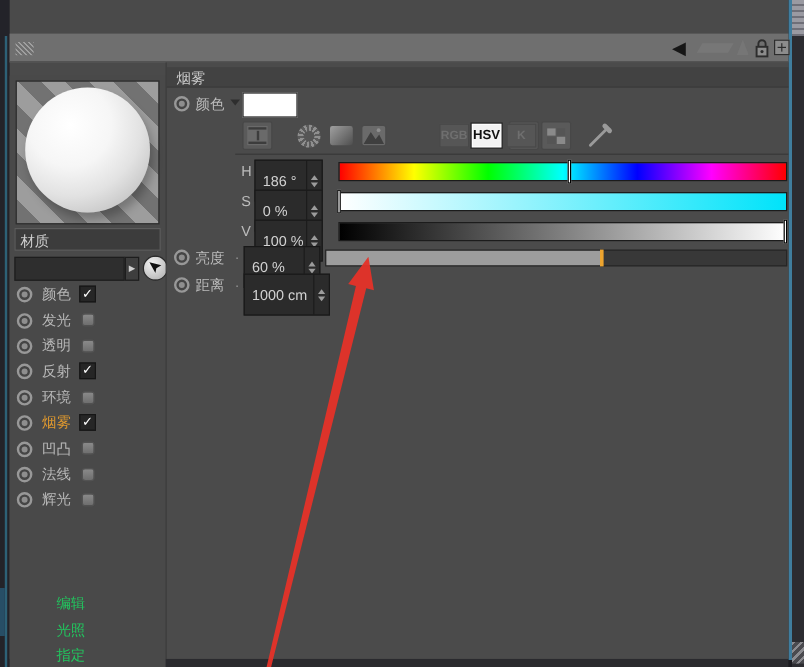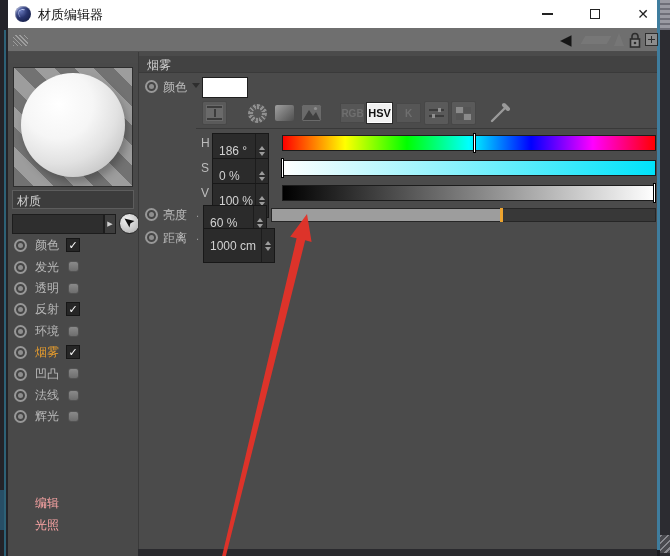--- a/index.html
+++ b/index.html
@@ -67,21 +67,21 @@
   .radio::after{content:"";position:absolute;left:2px;top:2px;width:5px;height:5px;border-radius:50%;background:#8e8e8e;}
   .ch-row .radio{margin-left:6px;}
   .ch-label{font-size:12px;color:#b9b9b9;margin-left:8px;}
   .ch-label.sel{color:#e29a2e;}
   .cbx-on{position:absolute;left:58px;top:3px;width:14px;height:14px;background:#262626;border:1px solid #161616;
     color:#ffffff;font-size:11px;font-weight:bold;line-height:12px;text-align:center;}
   .cbx-off{position:absolute;left:60px;top:5px;width:11px;height:11px;border-radius:3px;
     background:linear-gradient(180deg,#8a8a8a,#6e6e6e);border:1px solid #535353;}
   .section-list{position:absolute;left:0;top:430px;width:130px;}
   .sec-row{height:21.4px;display:flex;align-items:center;}
-  .sec-label{font-size:12px;color:#fca5a5;margin-left:27px;}
+  .sec-label{font-size:12px;color:#22c55e;margin-left:39px;}
 
   
   .main{position:absolute;left:131px;top:52px;width:518px;height:497px;background:#4b4b4b;}
   .panel-header{position:absolute;left:0;top:4px;width:100%;height:17px;background:#424242;border-bottom:1px solid #3a3a3a;
     color:#cccccc;font-size:12px;padding:1px 0 0 8px;}
   .row-label{font-size:12px;color:#bcbcbc;}
   .color-row .radio{position:absolute;left:6px;top:28px;}
   .color-row .row-label{position:absolute;left:24px;top:27px;}
   .dd-tri{position:absolute;left:53px;top:31px;width:0;height:0;border-left:4px solid transparent;border-right:4px solid transparent;border-top:5px solid #2e2e2e;}
   .swatch{position:absolute;left:63px;top:25px;width:46px;height:21px;background:#ffffff;border:1px solid #1f1f1f;}
@@ -95,21 +95,21 @@
   .spread .inner::after{content:"";position:absolute;left:1px;bottom:1px;right:1px;height:2px;background:#3c3c3c;}
   .spread .stem{position:absolute;left:50%;top:4px;bottom:4px;width:2px;background:#3c3c3c;transform:translateX(-50%);}
   .wheel{left:106px;}
   .wheel .inner{width:19px;height:19px;border-radius:50%;
     background:repeating-conic-gradient(#8f8f8f 0 15deg,#5c5c5c 15deg 30deg);position:relative;}
   .wheel .inner::after{content:"";position:absolute;left:5px;top:5px;width:9px;height:9px;border-radius:50%;background:#555555;}
   .gradsq{left:133px;}
   .gradsq .inner{width:19px;height:16px;border-radius:2px;background:linear-gradient(135deg,#a0a0a0,#4f4f4f);}
   .imgic{left:160px;}
   .textbtn{position:absolute;top:3px;width:25px;height:20px;background:#565656;border:1px solid #484848;
-    color:#6f6f6f;font-size:10px;font-weight:bold;display:flex;align-items:center;justify-content:center;}
+    color:#6f6f6f;font-size:10px;font-weight:bold;display:flex;align-items:center;justify-content:center;margin-left:26px;}
   .textbtn.active{background:#f2f2f2;border:1px solid #ffffff;outline:1px solid #2a2a2a;color:#111111;font-size:11px;}
   .mixer{left:285px;}
   .swatches{left:312px;}
   .pen{left:348px;}
   .sep{position:absolute;left:57px;top:76px;width:461px;height:1px;background:#393939;}
 
   
   .hsv-row{position:absolute;left:0;width:100%;height:22px;}
   .hsv-lab{position:absolute;left:62px;top:3px;font-size:12px;color:#bcbcbc;}
   .vb{position:absolute;display:flex;align-items:center;height:35px;background:#2b2b2b;border:1px solid #181818;color:#d2d2d2;font-size:12px;}
@@ -146,31 +146,20 @@
   </div>
   <div class="edge-right-top"></div>
   <div class="border-blue-r"></div>
   <div class="edge-right">
     <div class="grip"></div>
   </div>
   <div class="edge-bottom"></div>
 
   <div class="dialog">
 
-    <div class="titlebar">
-      <div class="c4d-logo"></div>
-      <div class="title-text">材质编辑器</div>
-      <div class="win-btn btn-min">
-          <div class="glyph-min"></div>
-        </div>
-      <div class="win-btn btn-max">
-          <div class="glyph-max"></div>
-        </div>
-      <div class="win-btn btn-close">✕</div>
-    </div>
 
     <div class="toolbar">
       <div class="grip"></div>
       <div class="tb-back">◀</div>
       <div class="tb-ghost1"></div>
       <div class="tb-ghost2"></div>
       <div class="tb-lock">
         <svg width="14" height="17" viewBox="0 0 14 17">
           <path d="M4 7 V4.5 a3 3 0 0 1 6 0 V7" fill="none" stroke="#2d2d2d" stroke-width="1.6"></path>
           <rect x="2.5" y="7" width="9" height="8" fill="#8c8c8c" stroke="#2d2d2d" stroke-width="1.6"></rect>
@@ -239,20 +228,23 @@
             <div class="cbx-off"></div>
           </div>
         </div>
       <div class="section-list">
           <div class="sec-row">
             <span class="sec-label">编辑</span>
           </div>
           <div class="sec-row">
             <span class="sec-label">光照</span>
           </div>
+          <div class="sec-row">
+            <span class="sec-label">指定</span>
+          </div>
         </div>
     </div>
     <div class="vdivider"></div>
 
     <div class="main">
       <div class="panel-header">烟雾</div>
 
       <div class="color-row">
         <div class="radio"></div>
         <div class="row-label">颜色</div>

